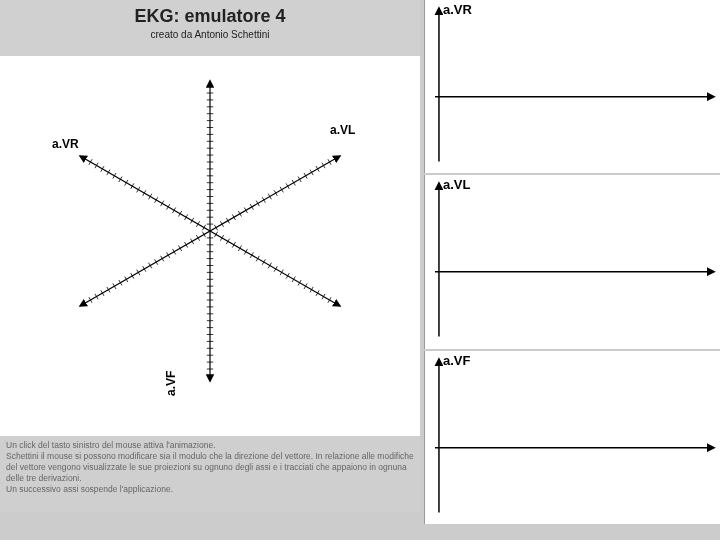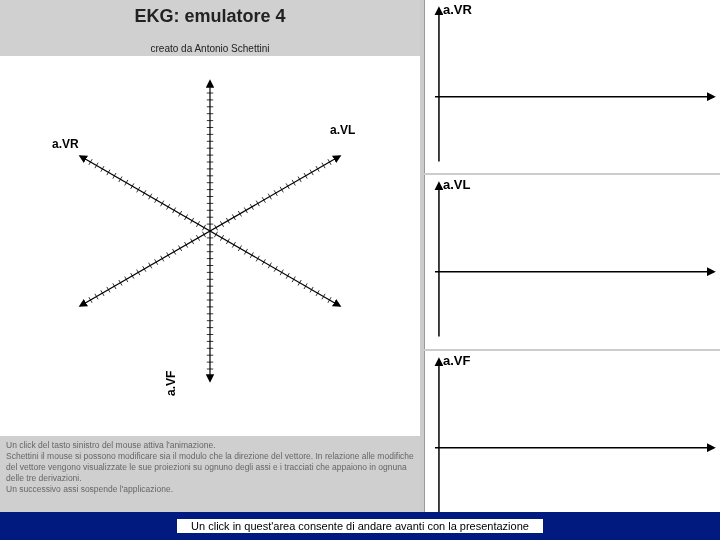--- a/index.html
+++ b/index.html
@@ -1,20 +1,20 @@
 <!DOCTYPE html>
 <html><head>
 <meta charset="utf-8">
 <style>
 *{box-sizing:border-box;margin:0;padding:0}
 body{width:720px;height:540px;font-family:Verdana,Arial,sans-serif;background:#fff;position:relative;overflow:hidden}
 .container{width:720px;height:540px;position:relative;background:#ccc}
 .header{position:absolute;left:0;top:0;width:420px;height:56px;background:#d0d0d0;text-align:center;padding-top:6px}
 .header .title{font-size:18px;font-weight:bold;color:#222;font-family:Verdana,sans-serif}
-.header .subtitle{font-size:10px;color:#222;margin-top:16px;font-family:Verdana,sans-serif}
+.header .subtitle{font-size:10px;color:#222;margin-top:2px;font-family:Verdana,sans-serif}
 .main-panel{position:absolute;left:0;top:56px;width:420px;height:380px;background:#fff}
 .main-svg{width:100%;height:100%}
 .instructions{position:absolute;left:0;top:436px;width:420px;height:76px;background:#cfcfcf;padding:4px 6px;font-size:8.5px;color:#666;line-height:1.3}
 .instructions p{margin:0}
 .right-col{position:absolute;left:424px;top:0;width:296px;height:512px;display:flex;flex-direction:column}
 .lead-panel{flex:1;background:#fff;margin-bottom:2px;position:relative;border-left:1px solid #999}
 .lead-panel:last-child{margin-bottom:0}
 .lead-label{position:absolute;left:18px;top:2px;font-size:13px;font-weight:bold;color:#000}
 .lead-svg{width:100%;height:100%}
 .footer-bar{position:absolute;left:0;top:512px;width:720px;height:28px;background:#001a80;display:flex;align-items:center;justify-content:center}
@@ -196,16 +196,13 @@
     </div>
     <div class="lead-panel">
       <svg class="lead-svg" viewBox="0 0 296 170">
         <line x1="14" y1="160" x2="14" y2="6" stroke="#000" stroke-width="1.5" marker-end="url(#arV)"></line>
         <line x1="10" y1="95" x2="290" y2="95" stroke="#000" stroke-width="1.5" marker-end="url(#arV)"></line>
       </svg>
       <div class="lead-label">a.VF</div>
     </div>
   </div>
 
-  <div class="footer-bar">
-    <div class="footer-text">Un click in quest'area consente di andare avanti con la presentazione</div>
-  </div>
 </div>
 
 </body></html>

